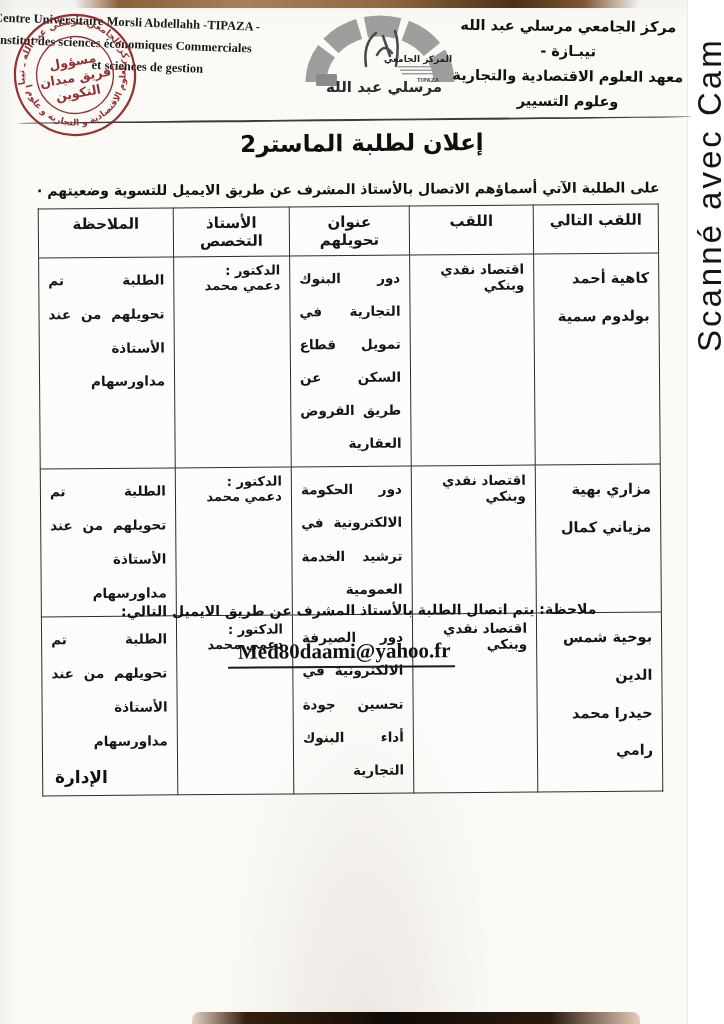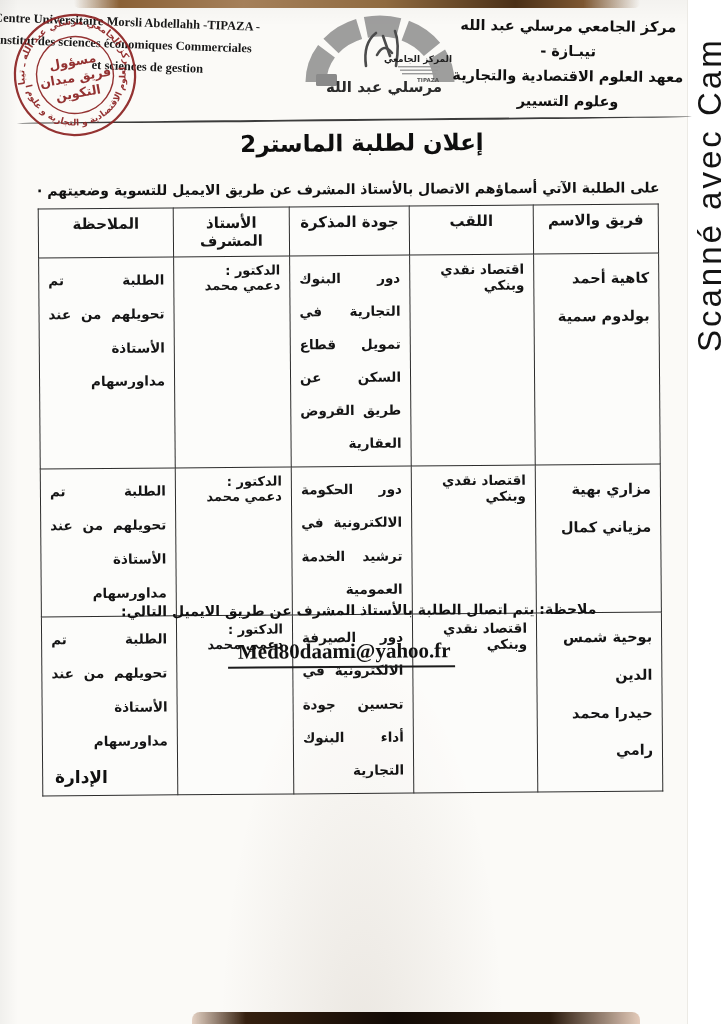--- a/index.html
+++ b/index.html
@@ -156,24 +156,24 @@
 <table class="students" dir="rtl">
   <colgroup>
       <col>
       <col>
       <col>
       <col>
       <col>
     </colgroup>
   <thead>
     <tr>
-      <th>فريق والاسم</th>
+      <th>اللقب التالي</th>
       <th>اللقب</th>
-      <th>جودة المذكرة</th>
-      <th>الأستاذ المشرف</th>
+      <th>عنوان تحويلهم</th>
+      <th>الأستاذ التخصص</th>
       <th>الملاحظة</th>
     </tr>
   </thead>
   <tbody>
     <tr>
       <td class="c-name">كاهية أحمد
 بولدوم سمية</td>
       <td class="c-spec">اقتصاد نقدي وبنكي</td>
       <td class="c-thesis">دور البنوك التجارية في تمويل قطاع السكن عن طريق القروض العقارية</td>
       <td class="c-sup">الدكتور : دعمي محمد</td>

